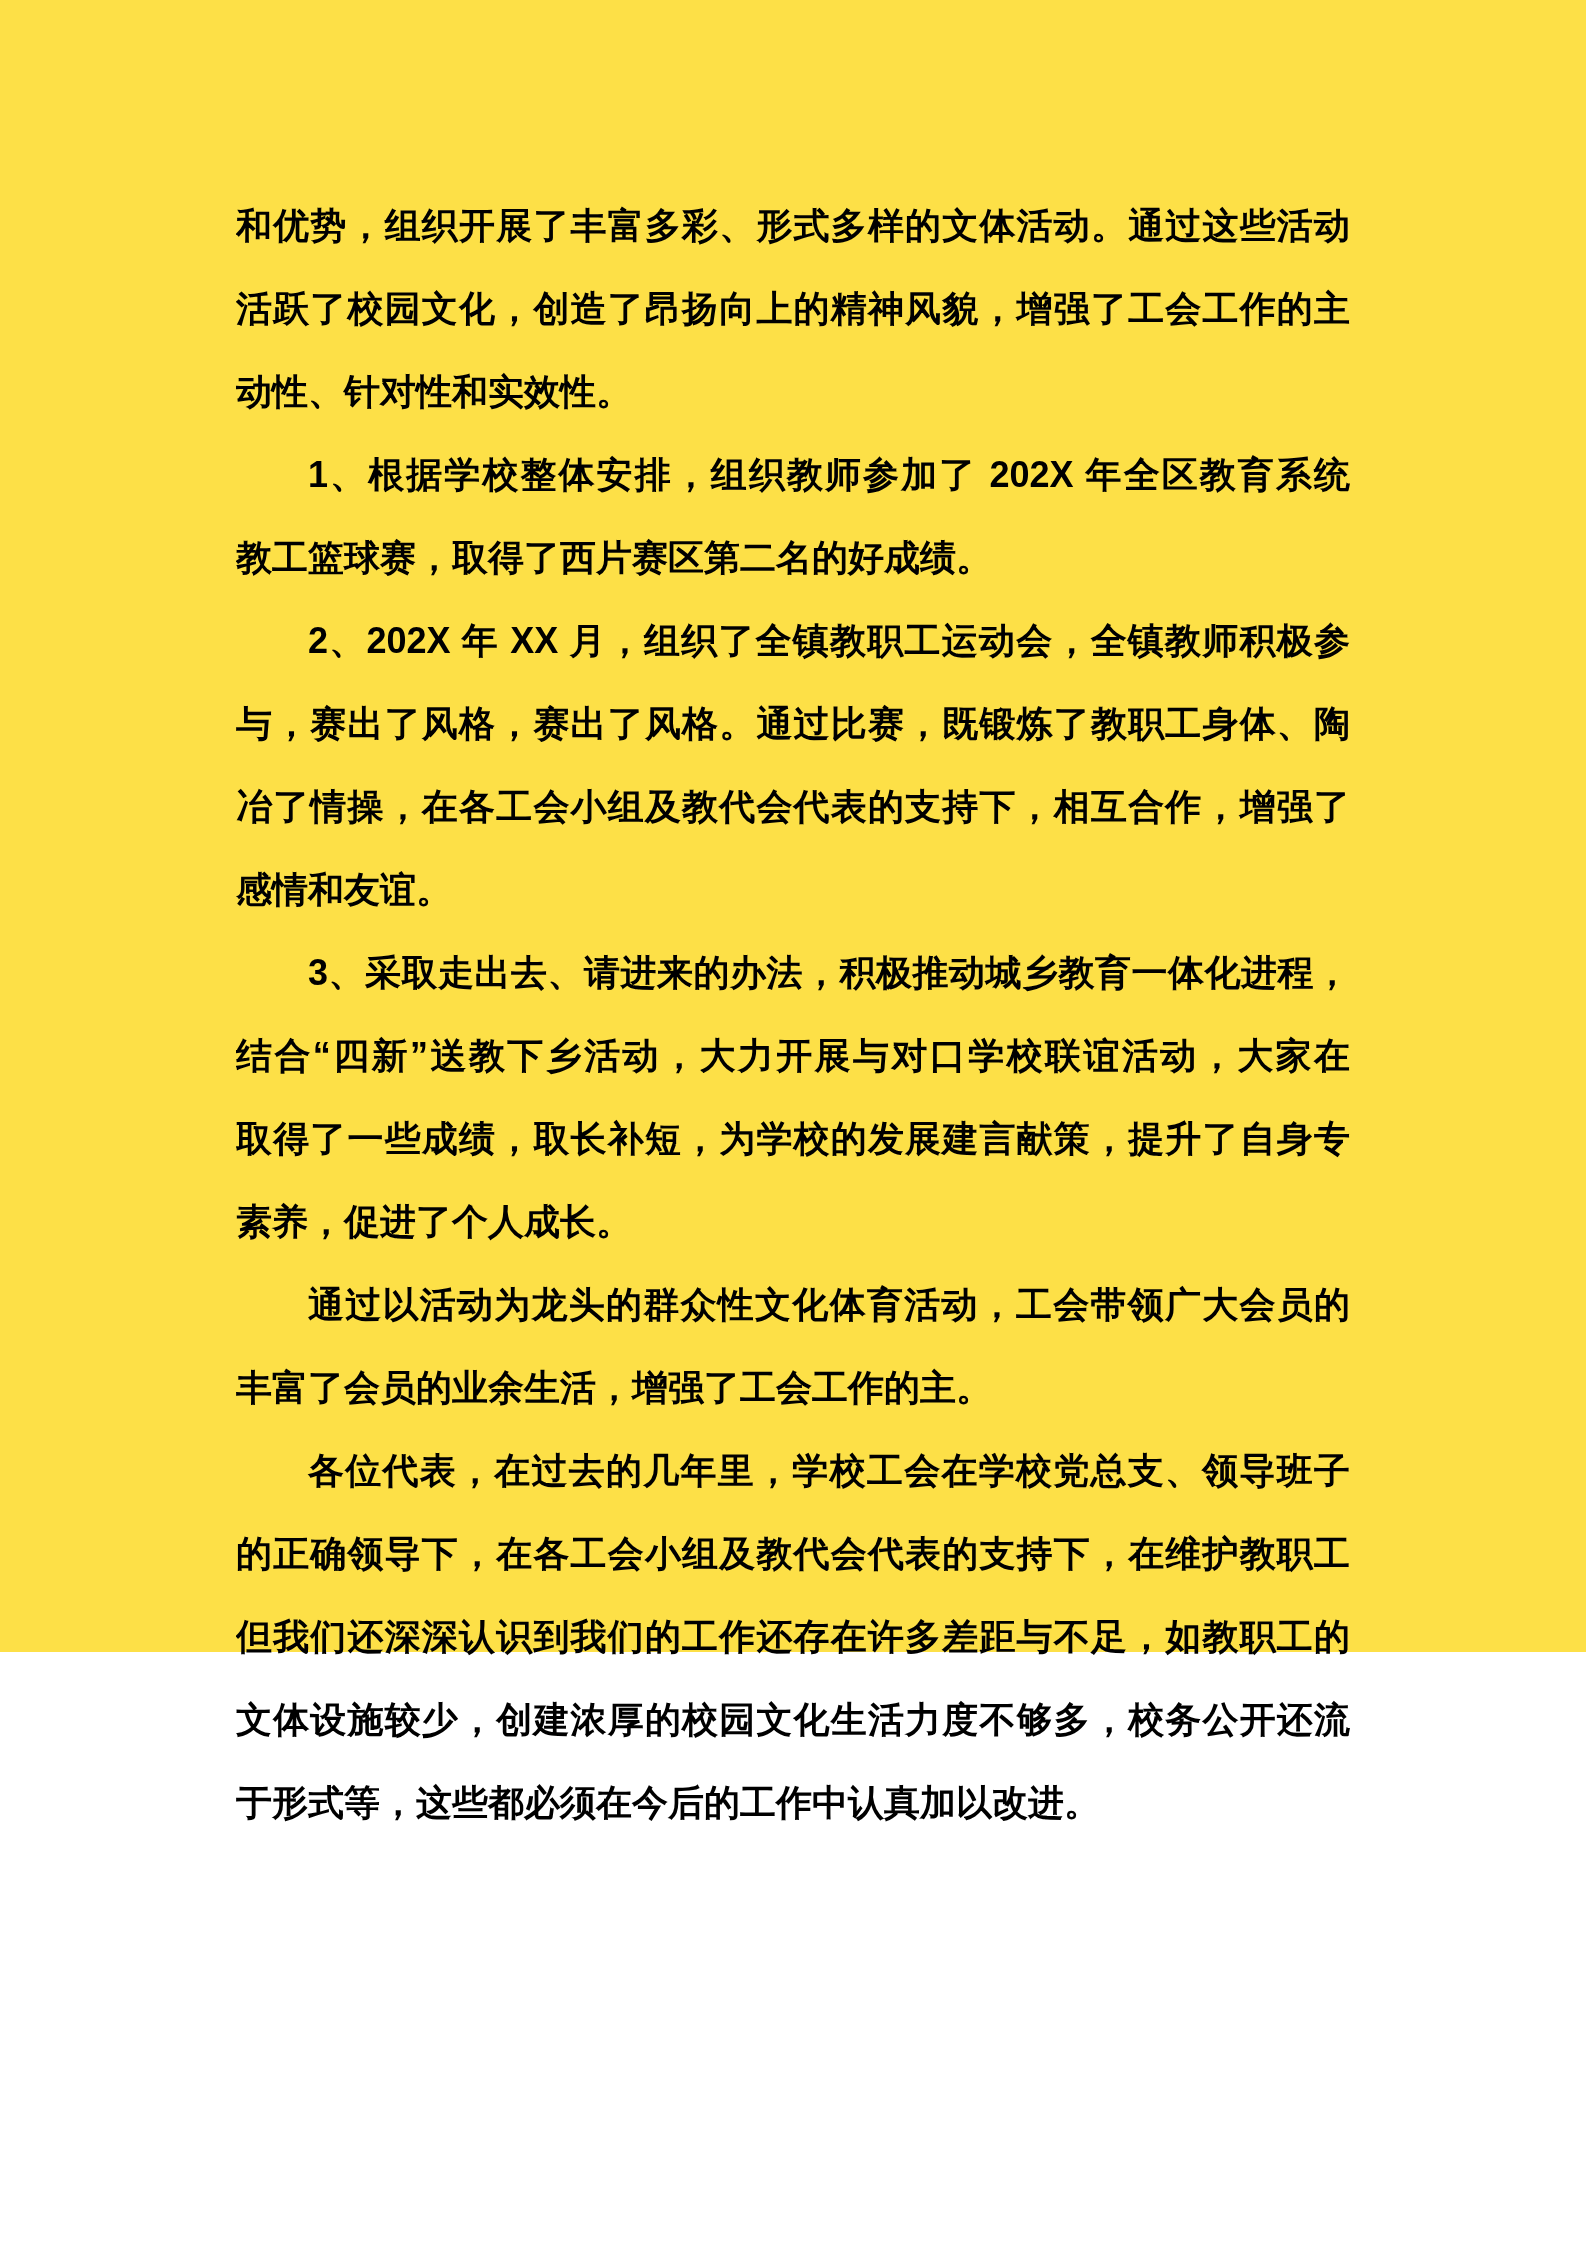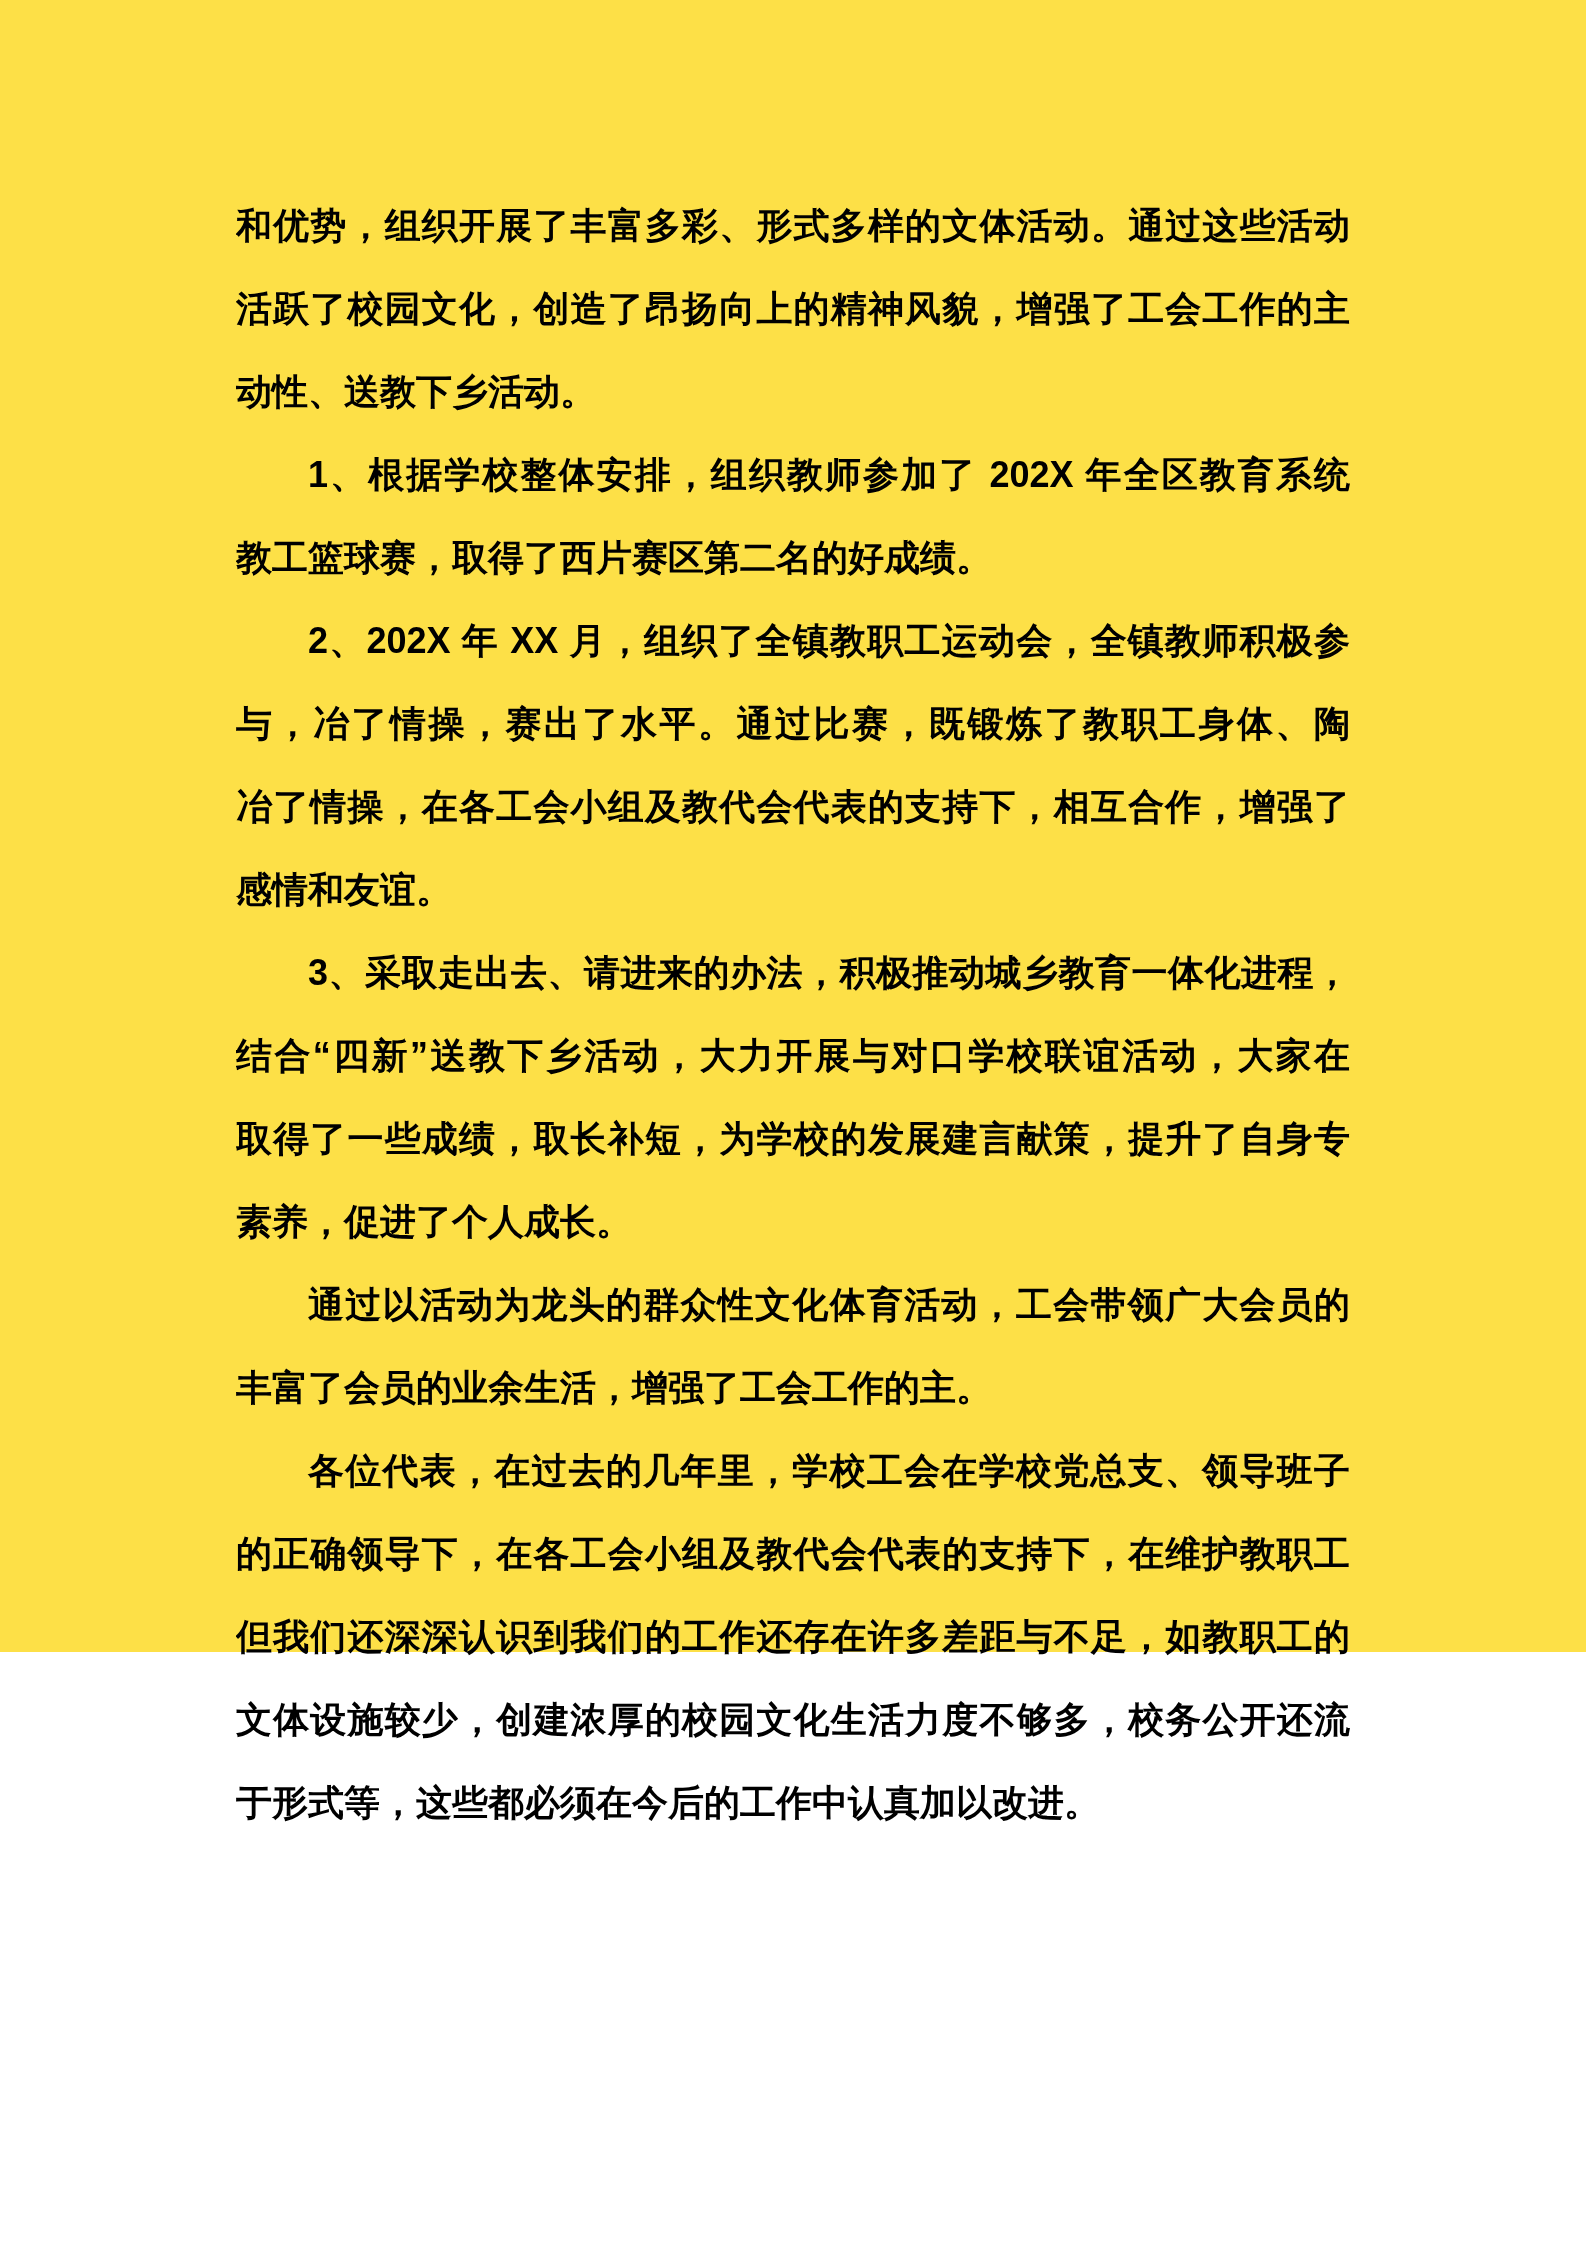--- a/index.html
+++ b/index.html
@@ -51,29 +51,29 @@
   }
 </style>
 </head>
 <body>
 
 <div class="page">
   <div class="text-block" style="color: rgb(0, 0, 0);">
       <div class="paragraph">
         <div class="line">和优势，组织开展了丰富多彩、形式多样的文体活动。通过这些活动</div>
         <div class="line">活跃了校园文化，创造了昂扬向上的精神风貌，增强了工会工作的主</div>
-        <div class="line para-last">动性、送教下乡活动。</div>
+        <div class="line para-last">动性、针对性和实效性。</div>
       </div>
       <div class="paragraph">
         <div class="line para-first">1、根据学校整体安排，组织教师参加了 202X 年全区教育系统</div>
         <div class="line para-last">教工篮球赛，取得了西片赛区第二名的好成绩。</div>
       </div>
       <div class="paragraph">
         <div class="line para-first">2、202X 年 XX 月，组织了全镇教职工运动会，全镇教师积极参</div>
-        <div class="line">与，冶了情操，赛出了水平。通过比赛，既锻炼了教职工身体、陶</div>
+        <div class="line">与，赛出了风格，赛出了风格。通过比赛，既锻炼了教职工身体、陶</div>
         <div class="line">冶了情操，在各工会小组及教代会代表的支持下，相互合作，增强了</div>
         <div class="line para-last">感情和友谊。</div>
       </div>
       <div class="paragraph">
         <div class="line para-first">3、采取走出去、请进来的办法，积极推动城乡教育一体化进程，</div>
         <div class="line">结合“四新”送教下乡活动，大力开展与对口学校联谊活动，大家在</div>
         <div class="line">取得了一些成绩，取长补短，为学校的发展建言献策，提升了自身专业</div>
         <div class="line para-last">素养，促进了个人成长。</div>
       </div>
       <div class="paragraph">

